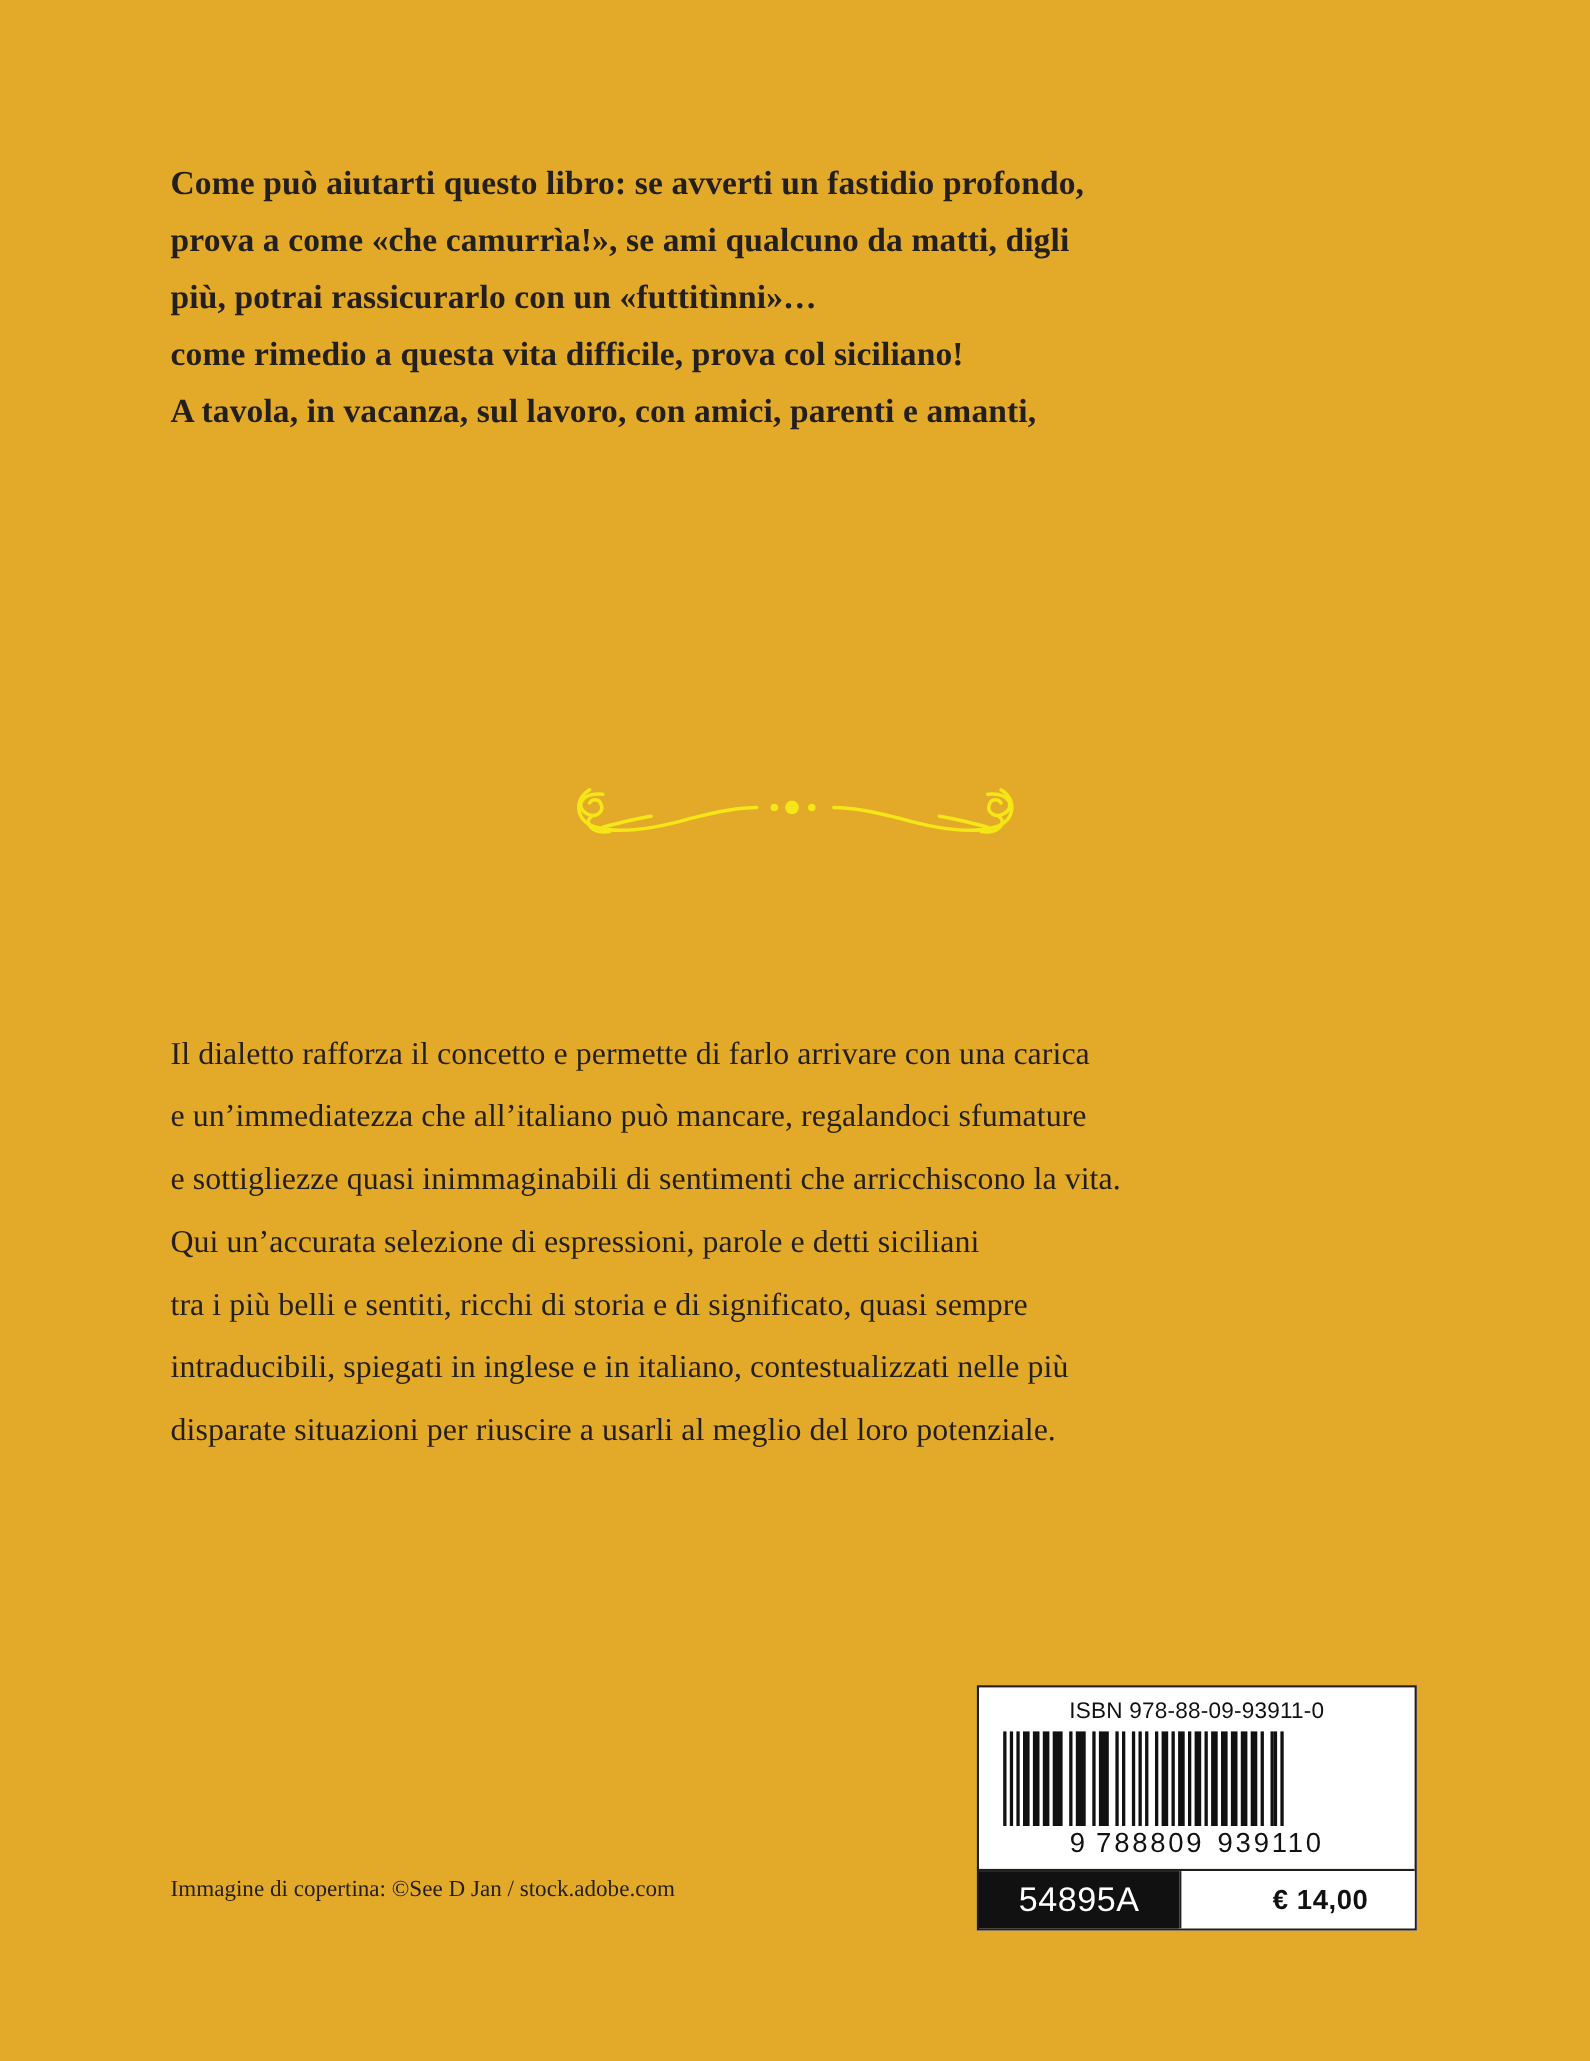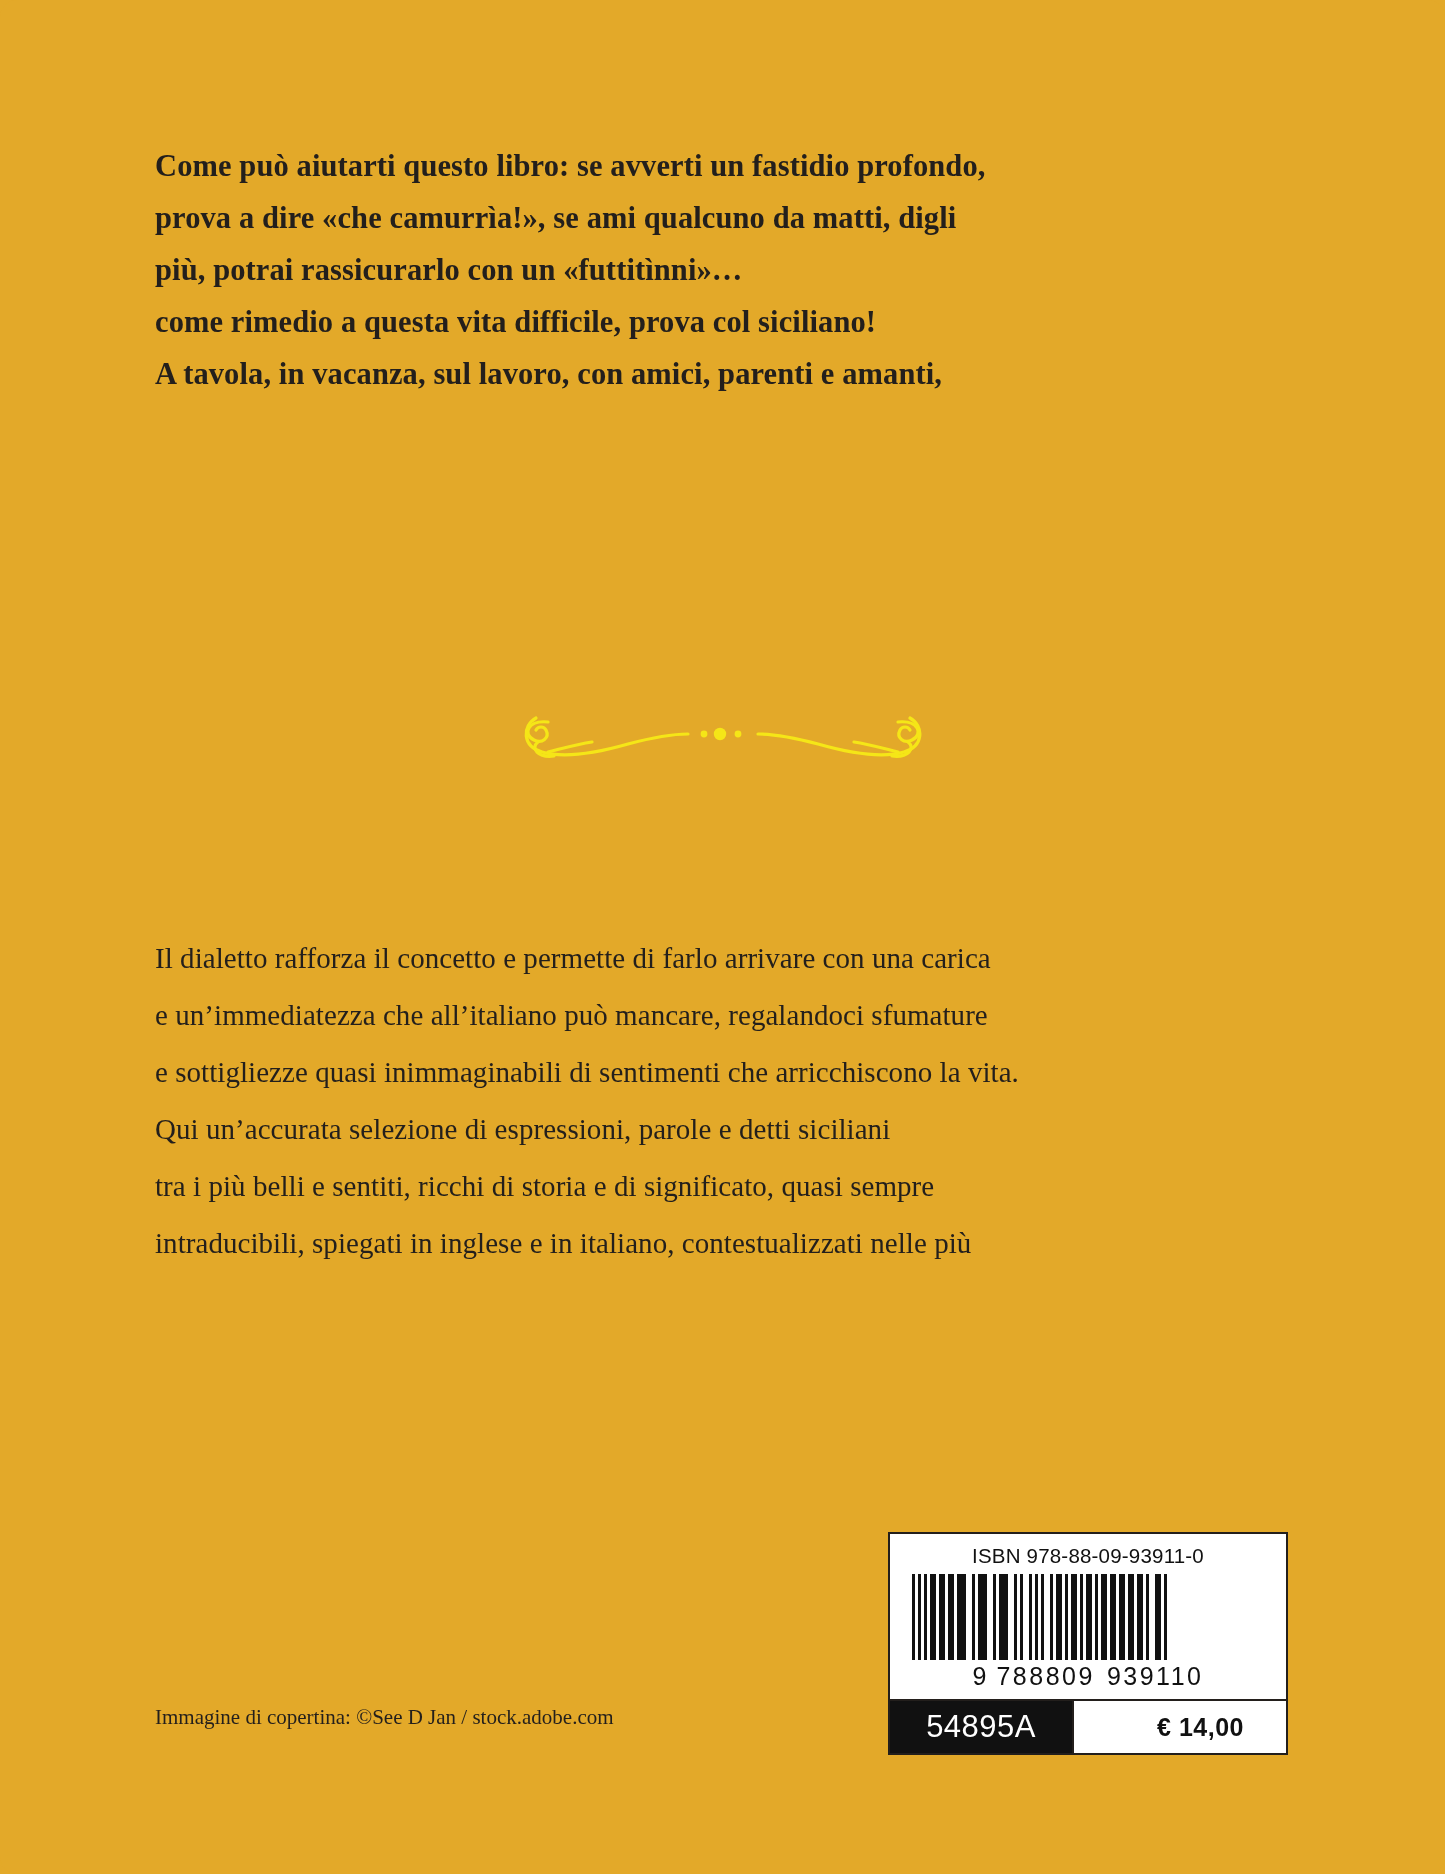--- a/index.html
+++ b/index.html
@@ -154,21 +154,21 @@
     padding-left: 41px;
   }
 </style>
 </head>
 <body>
 
 <div class="page">
 
   <div class="blurb-top">
     <p>Come può aiutarti questo libro: se avverti un fastidio profondo,</p>
-    <p>prova a dire «che camurrìa!», se ami qualcuno da matti, digli</p>
+    <p>prova a come «che camurrìa!», se ami qualcuno da matti, digli</p>
     <p>più, potrai rassicurarlo con un «futtitìnni»…</p>
     <p>come rimedio a questa vita difficile, prova col siciliano!</p>
     <p>A tavola, in vacanza, sul lavoro, con amici, parenti e amanti,</p>
   </div>
 
   <div class="ornament">
     <svg width="430" height="70" viewBox="0 0 430 70" fill="none" xmlns="http://www.w3.org/2000/svg">
       <g stroke="#f5e617" stroke-width="3.2" fill="none" stroke-linecap="round">
 
         <path d="M40 22 C20 20, 14 34, 26 40 C34 44, 42 38, 38 30 C36 26, 30 26, 28 30"></path>
@@ -189,20 +189,21 @@
     </svg>
   </div>
 
   <div class="blurb-bottom">
     <p>Il dialetto rafforza il concetto e permette di farlo arrivare con una carica</p>
     <p>e un’immediatezza che all’italiano può mancare, regalandoci sfumature</p>
     <p>e sottigliezze quasi inimmaginabili di sentimenti che arricchiscono la vita.</p>
     <p>Qui un’accurata selezione di espressioni, parole e detti siciliani</p>
     <p>tra i più belli e sentiti, ricchi di storia e di significato, quasi sempre</p>
     <p>intraducibili, spiegati in inglese e in italiano, contestualizzati nelle più</p>
+    <p>disparate situazioni per riuscire a usarli al meglio del loro potenziale.</p>
   </div>
 
   <div class="credit">Immagine di copertina: ©See D Jan / stock.adobe.com</div>
 
   <div class="barcode-block">
     <div class="isbn-text">ISBN 978-88-09-93911-0</div>
     <div class="bars" id="bars">
         <span style="width: 3px; background: rgb(17, 17, 17);"></span>
         <span style="width: 3px; background: transparent;"></span>
         <span style="width: 3px; background: rgb(17, 17, 17);"></span>

